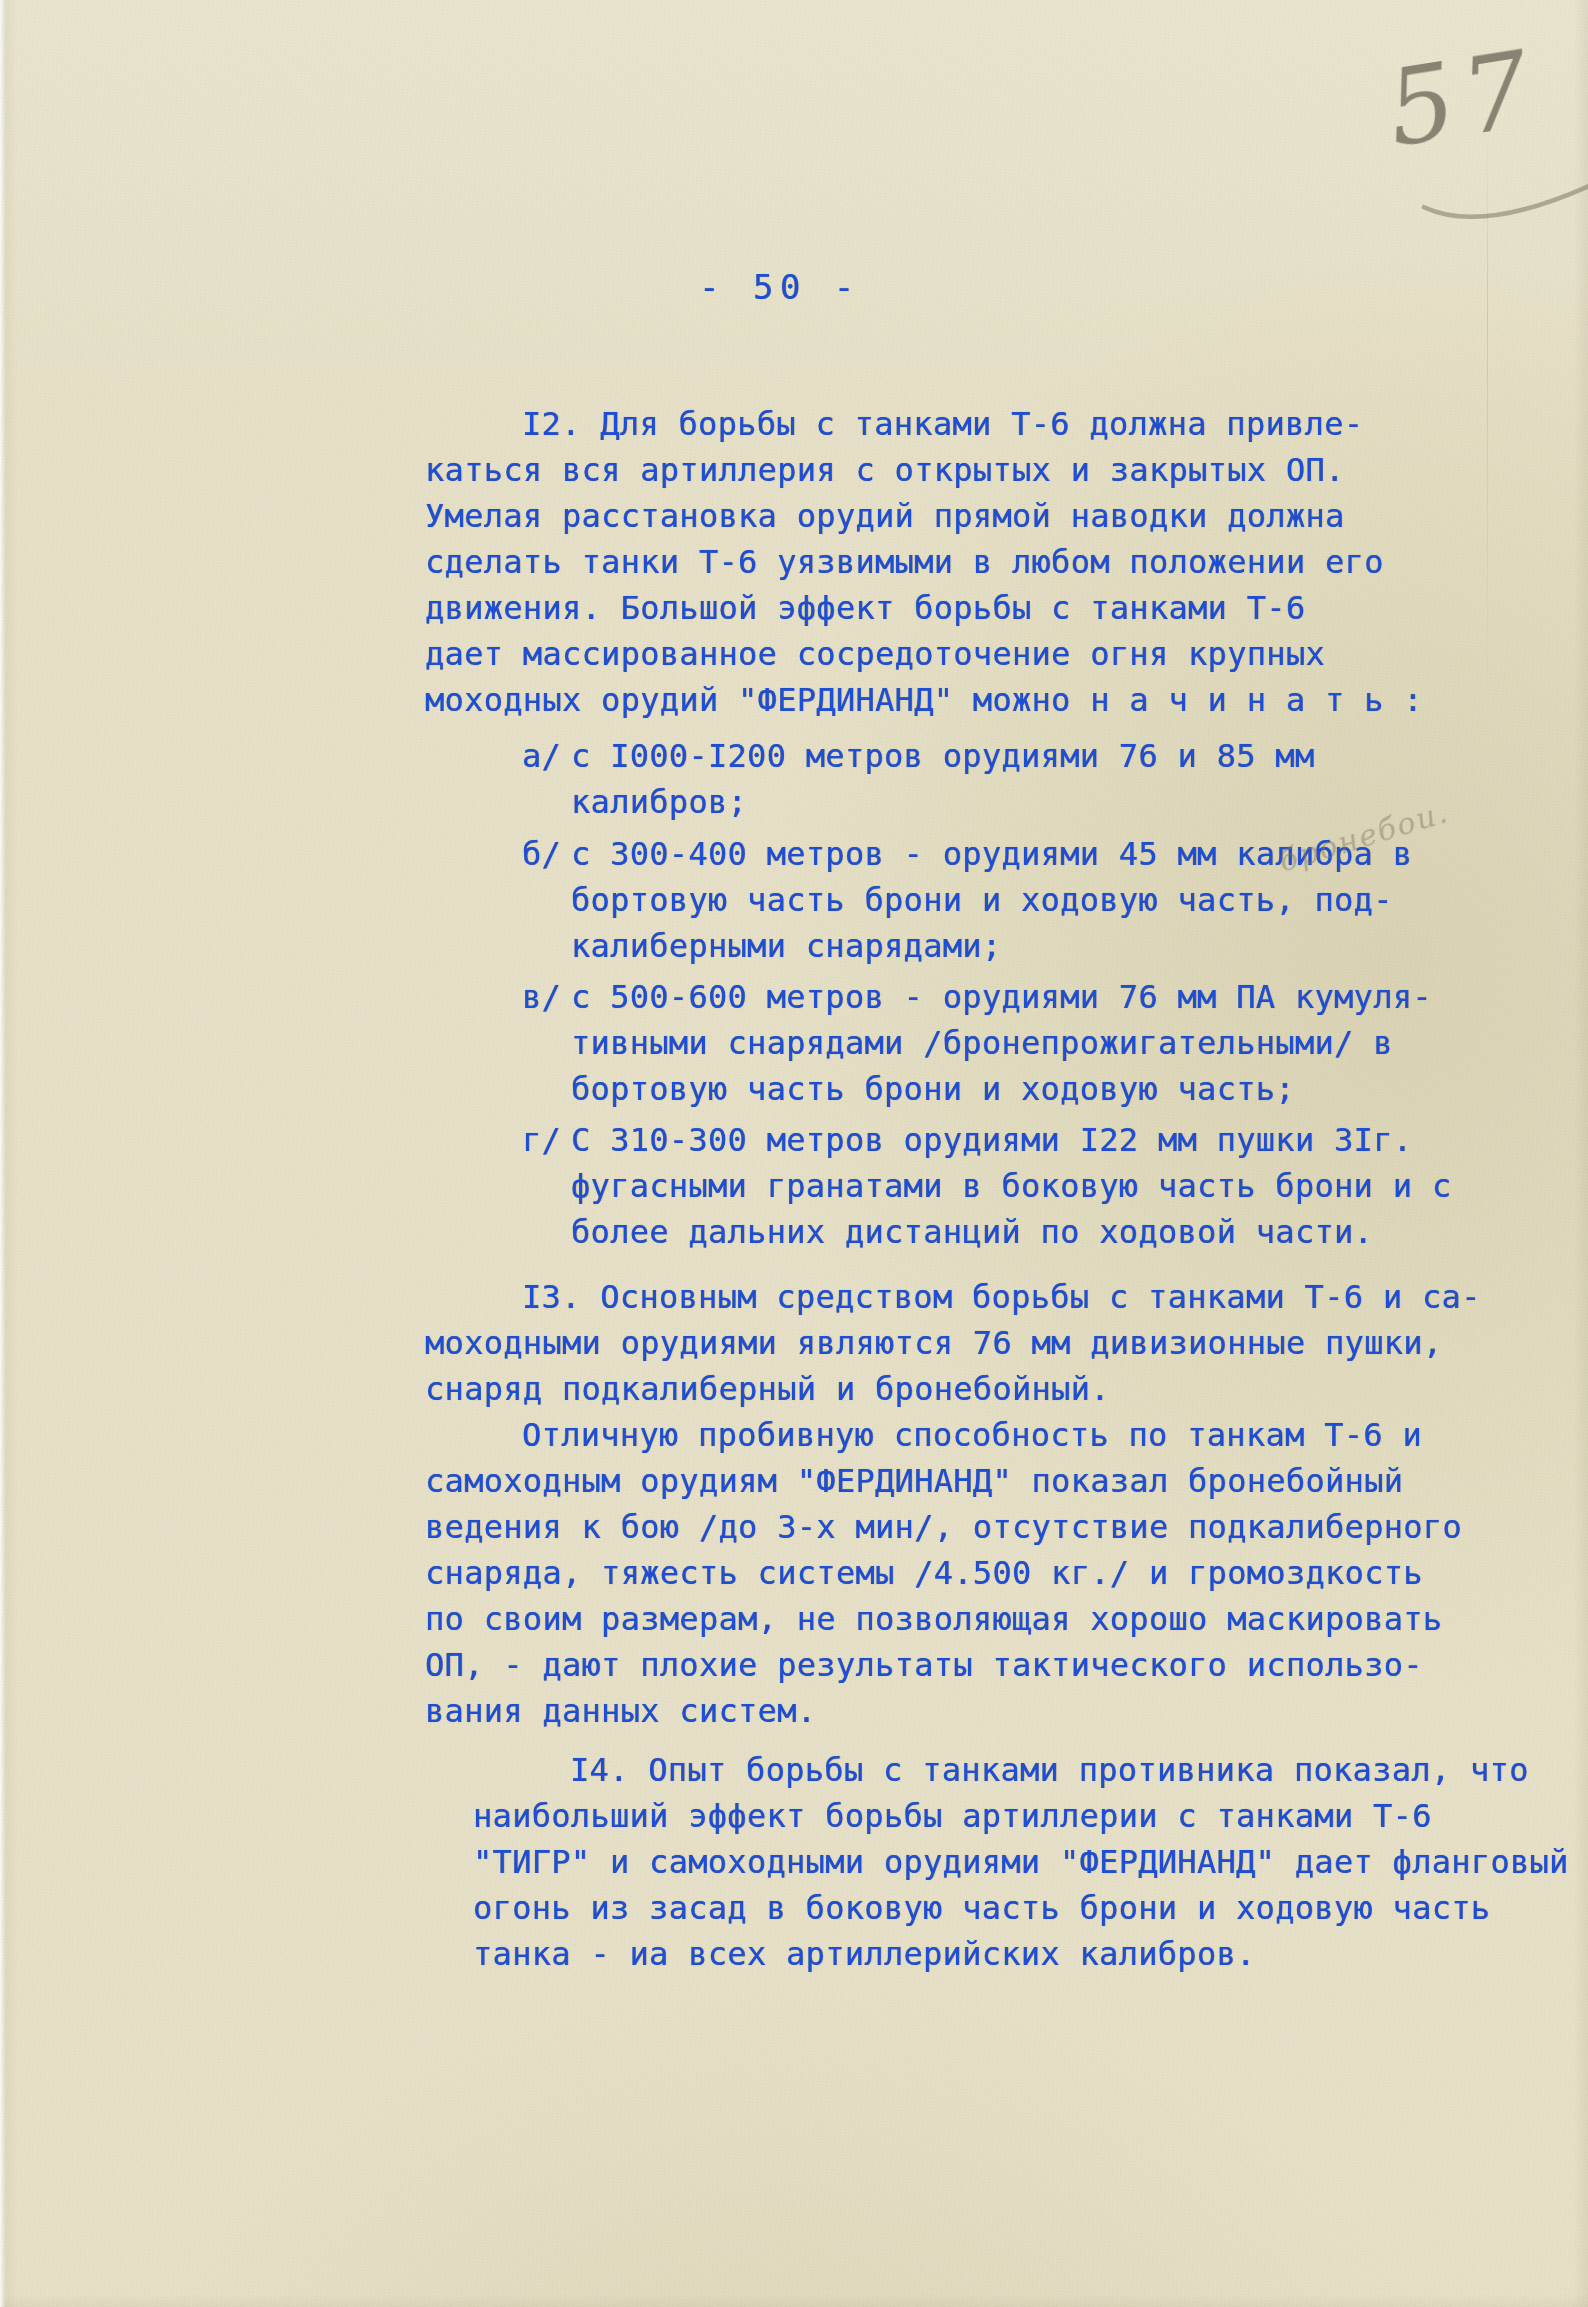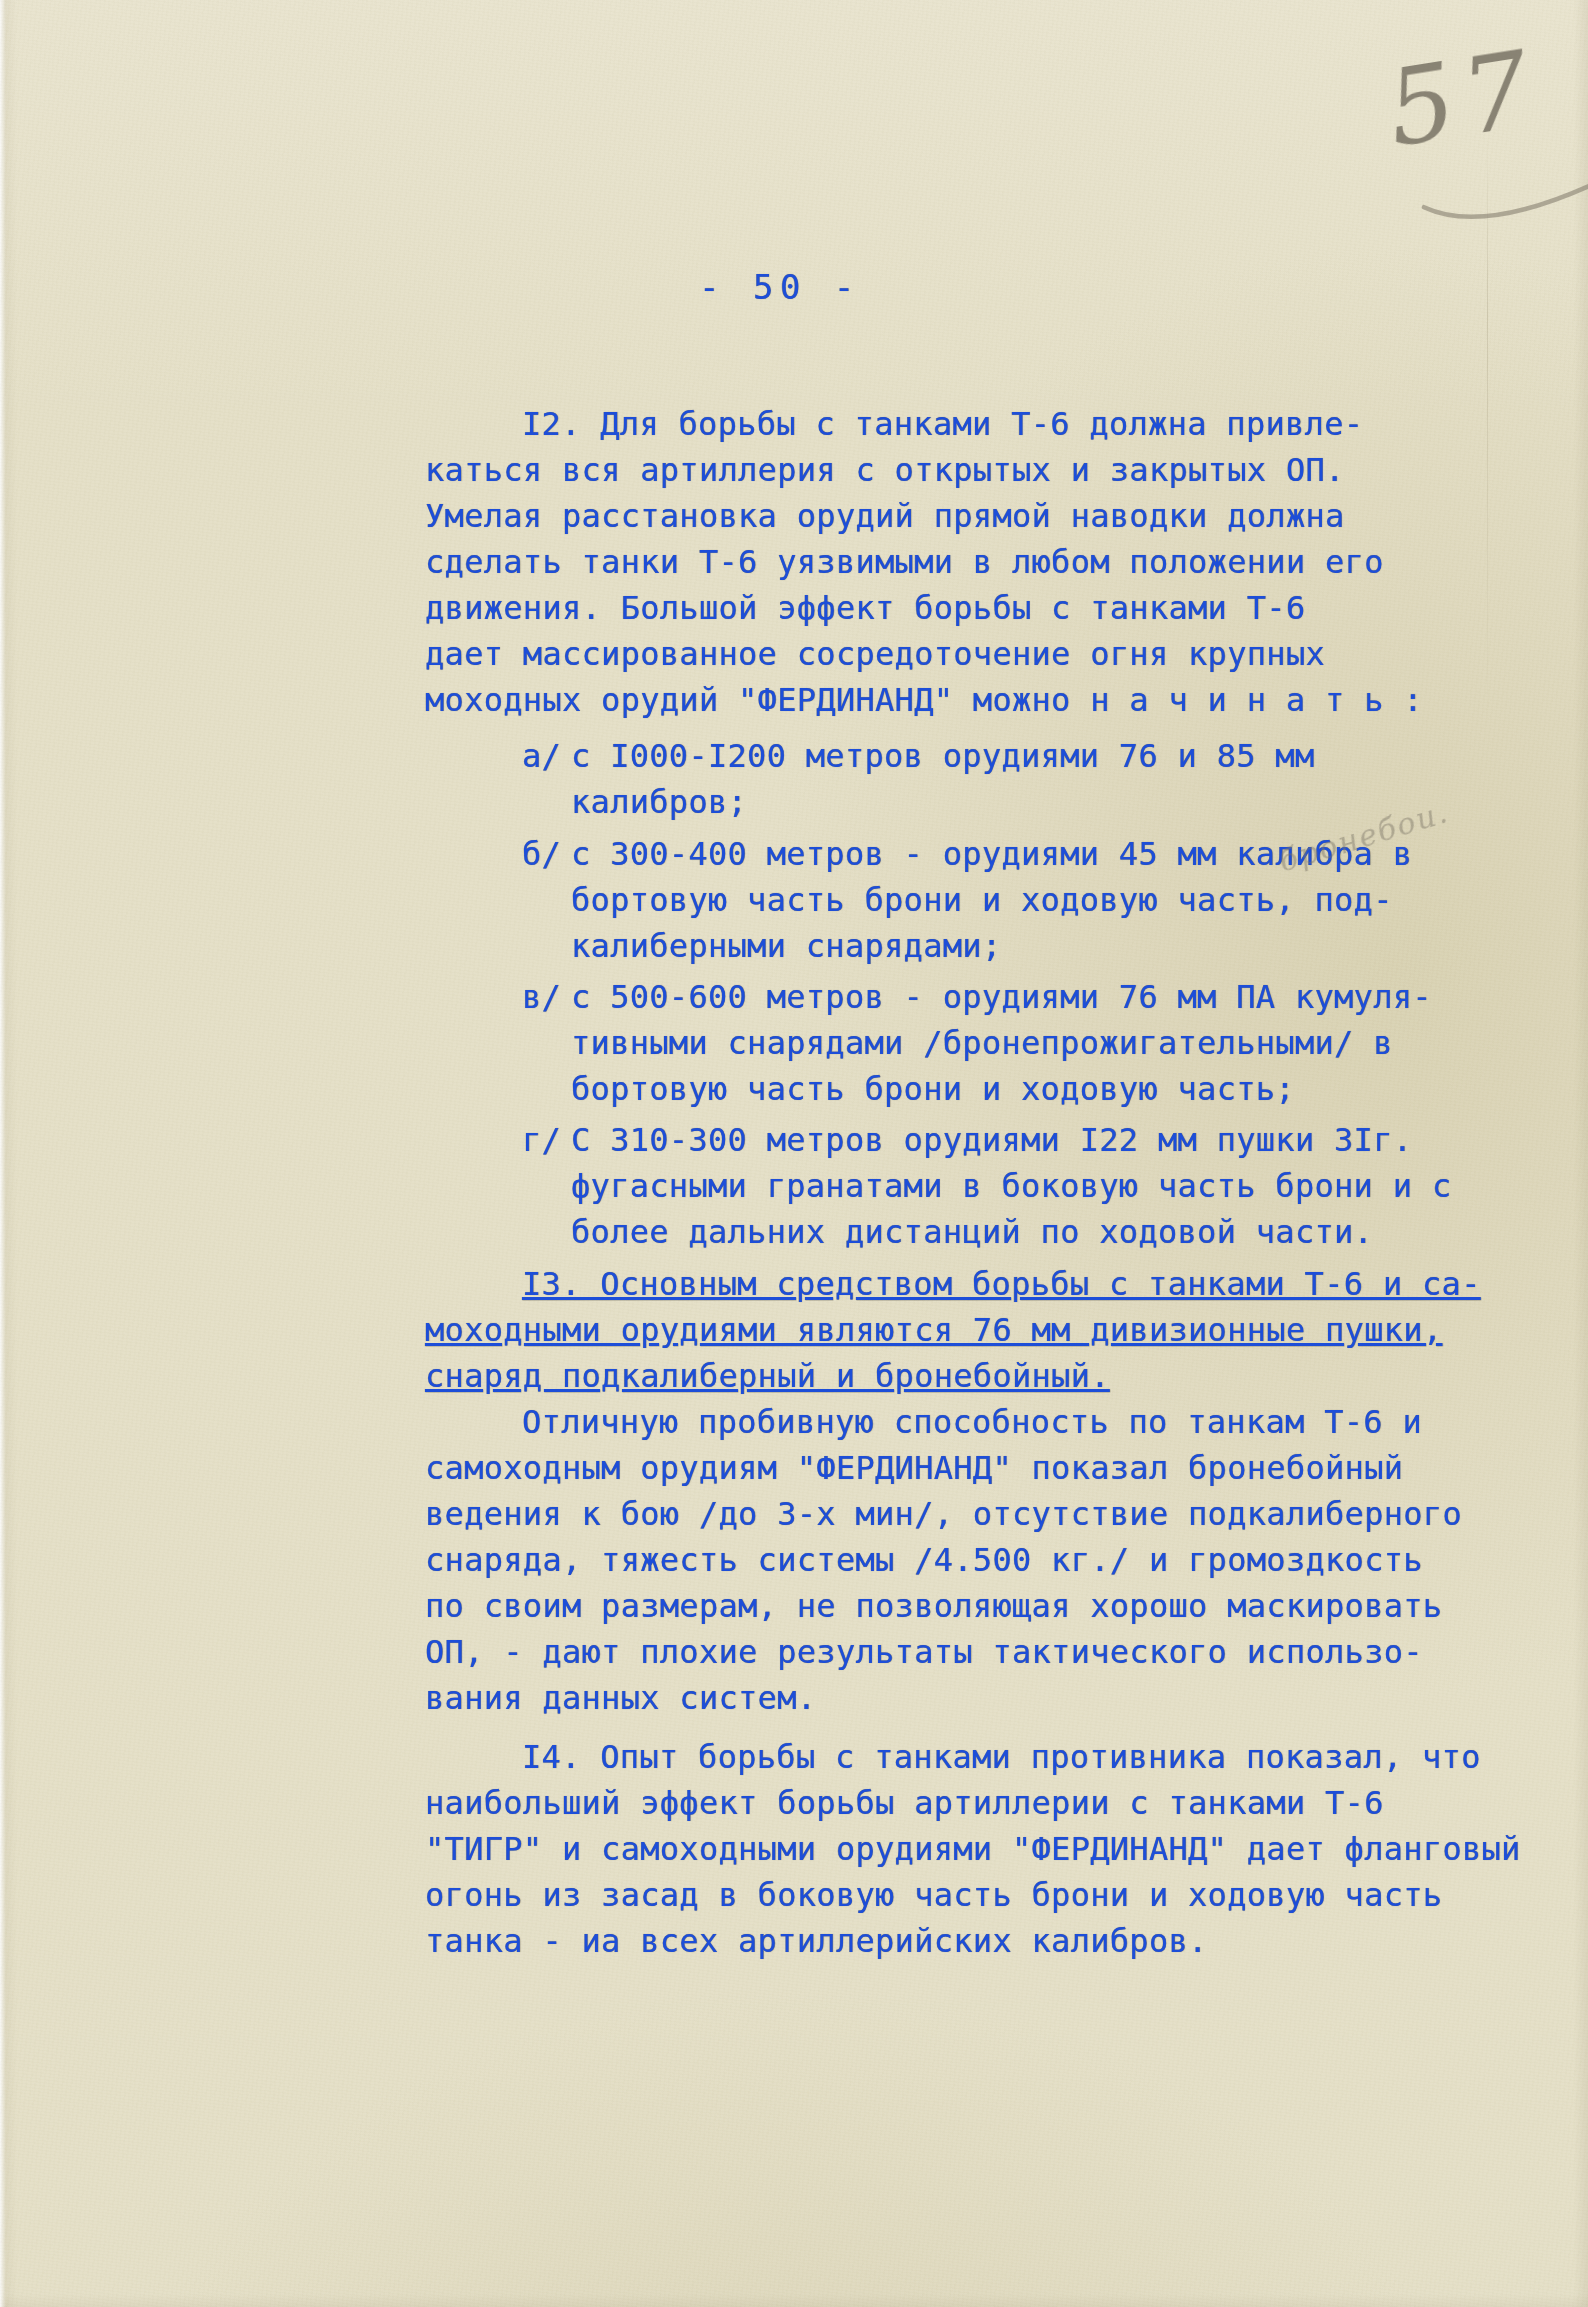--- a/index.html
+++ b/index.html
@@ -51,22 +51,22 @@
     position:absolute;left:425px;top:401px;width:1116px;
     line-height:46px;
   }
   .line{white-space:pre;}
   .para.indent .line:first-child{text-indent:97px;}
   .sub-list{margin-top:10.4px;}
   .list-item{display:flex;margin-left:97px;}
   .list-item + .list-item{margin-top:5.2px;}
   .marker{flex:none;width:49px;}
   .item-lines{flex:1;}
-  .mt-13{margin-top:6px;text-decoration:underline;}
-  .mt-14{margin-top:13px;}
+  .mt-13{margin-top:19px;}
+  .mt-14{margin-top:13px;margin-left:48px;}
 
   
   .pencil{
     font-family:"DejaVu Serif", serif;
     font-style:italic;
     color:rgba(120,114,100,0.85);
     filter:blur(0.3px);
   }
   .hw-number{
     position:absolute;left:1388px;top:38px;

